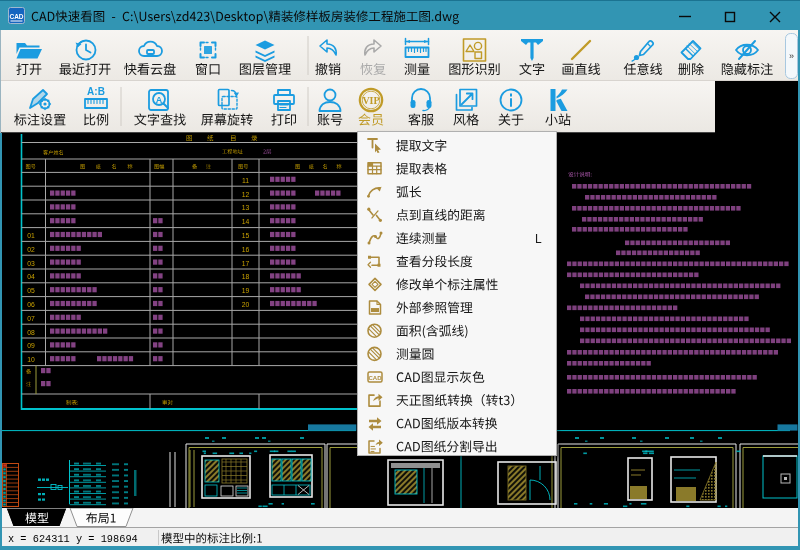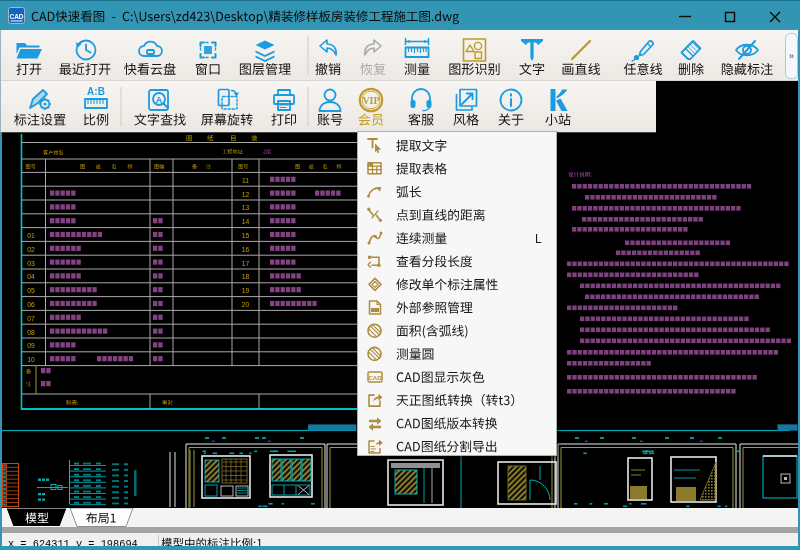--- a/index.html
+++ b/index.html
@@ -362,21 +362,21 @@
         <g fill="#1a1a1a" stroke="#1a1a1a" stroke-width="0.288">
           <use href="#g58" transform="translate(720.8 44.0) scale(0.013100)"></use>
           <use href="#g59" transform="translate(733.9 44.0) scale(0.013100)"></use>
           <use href="#g60" transform="translate(747.0 44.0) scale(0.013100)"></use>
           <use href="#g18" transform="translate(760.1 44.0) scale(0.013100)"></use>
         </g>
   <rect x="785.5" y="3.5" width="12" height="45" rx="5" fill="#f4f8fb" stroke="#a8c8e0" stroke-width="1"></rect>
         <text x="791.5" y="29" font-size="9" fill="#333" text-anchor="middle" font-family="Liberation Sans">»</text>
       </svg>
 </div>
-<div class="abs" style="left:0;top:81px;width:656px;height:52px;background:linear-gradient(#f7f5f2,#ebe8e3);border-bottom:1px solid #454545">
+<div class="abs" style="left:0;top:81px;width:715px;height:52px;background:linear-gradient(#f7f5f2,#ebe8e3);border-bottom:1px solid #454545">
   <svg class="abs" width="800" height="51" style="left:0;top:0">
         <g transform="translate(26.0 5.0)" stroke="#1b9ce0" fill="none" stroke-width="1.8" stroke-linecap="round" stroke-linejoin="round">
           <path d="M4 22 L7 13 L17 4 L21 8 L12 17 L4 22 Z" fill="#1b9ce0" fill-opacity="0.3"></path>
           <circle cx="19" cy="18" r="4.5"></circle>
           <circle cx="19" cy="18" r="1.6" fill="#1b9ce0" stroke="none"></circle>
           <path d="M19 12.5 L19 14 M19 22 L19 23.5 M13.5 18 L15 18 M23 18 L24.5 18 M15.2 14.2 L16.3 15.3 M21.7 20.7 L22.8 21.8 M22.8 14.2 L21.7 15.3 M16.3 20.7 L15.2 21.8" stroke-width="1.3"></path>
         </g>
         <g fill="#1a1a1a" stroke="#1a1a1a" stroke-width="0.288">
           <use href="#g60" transform="translate(13.8 43.5) scale(0.013100)"></use>
           <use href="#g18" transform="translate(26.9 43.5) scale(0.013100)"></use>
@@ -1776,21 +1776,21 @@
             <use href="#g153" transform="translate(37.0 522.5) scale(0.012000)"></use>
           </g>
           <g fill="#111" stroke="#111" stroke-width="0.264">
             <use href="#g156" transform="translate(85.7 522.5) scale(0.012000)"></use>
             <use href="#g157" transform="translate(97.7 522.5) scale(0.012000)"></use>
             <use href="#g155" transform="translate(109.7 522.5) scale(0.012000)"></use>
           </g>
         </g>
   </svg>
 </div>
-<div class="abs" style="left:0;top:527px;width:800px;height:19px;background:#f0f0f0;border-top:6px solid #a3a3a3">
+<div class="abs" style="left:0;top:527px;width:800px;height:19px;background:#f0f0f0;border-top:1px solid #a3a3a3">
   <svg class="abs" width="800" height="19" style="left:0;top:0">
     <text x="8" y="13.5" font-family="Liberation Mono" font-size="10.3" fill="#000">x = 624311 y = 198694</text>
     <line x1="158.5" y1="2" x2="158.5" y2="17" stroke="#c8c8c8"></line>
     <g transform="translate(0 -527)">
           <g fill="#111" stroke="#111" stroke-width="0.253">
             <use href="#g152" transform="translate(161.0 541.5) scale(0.011500)"></use>
             <use href="#g153" transform="translate(172.5 541.5) scale(0.011500)"></use>
             <use href="#g154" transform="translate(184.0 541.5) scale(0.011500)"></use>
             <use href="#g87" transform="translate(195.5 541.5) scale(0.011500)"></use>
             <use href="#g60" transform="translate(207.0 541.5) scale(0.011500)"></use>

